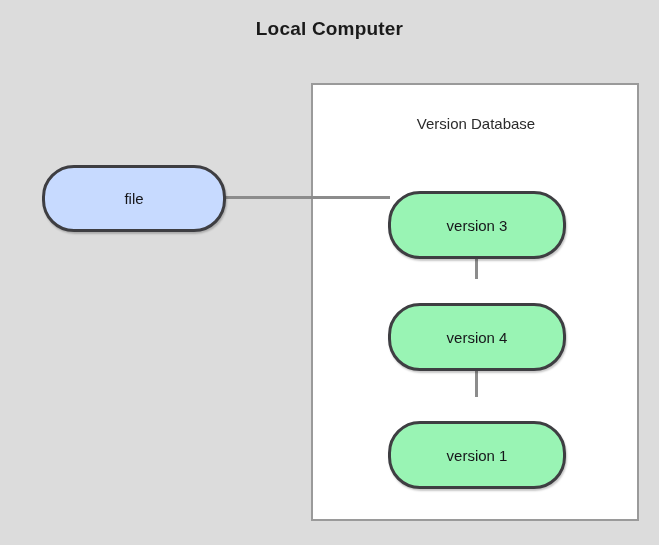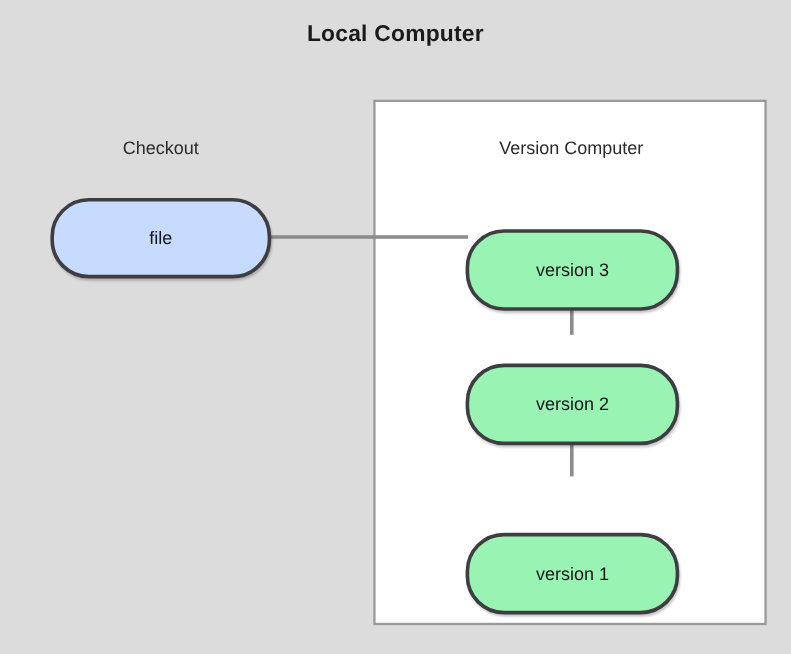--- a/index.html
+++ b/index.html
@@ -87,21 +87,21 @@
   }
   .node-version {
     width: 178px;
     height: 68px;
     background: #99f4b4;
     left: 388px;
     margin-top: 26px;
   }
   .node-v3 { top: 165px; }
   .node-v2 { top: 277px; }
-  .node-v1 { top: 418px; }
+  .node-v1 { top: 395px; }
 
   
   .conn {
     position: absolute;
     background: #8c8c8c;
     z-index: 1;
   }
   .conn-h-file-v3 {
     left: 224px;
     top: 196px;
@@ -123,29 +123,28 @@
 </style>
 </head>
 <body>
 
 <div id="canvas">
 
   <div class="diagram-title">Local Computer</div>
 
   <div class="db-container"></div>
 
-  <div class="caption caption-checkout">Checkout</div>
 
-  <div class="caption caption-versiondb">Version Computer</div>
+  <div class="caption caption-versiondb">Version Database</div>
 
   <div class="conn conn-h-file-v3"></div>
   <div class="conn conn-v-v3-v2"></div>
   <div class="conn conn-v-v2-v1"></div>
 
   <div class="node node-file">file</div>
 
   <div class="node node-version node-v3">version 3</div>
 
-  <div class="node node-version node-v2">version 2</div>
+  <div class="node node-version node-v2">version 4</div>
 
   <div class="node node-version node-v1">version 1</div>
 
 </div>
 
 </body></html>

